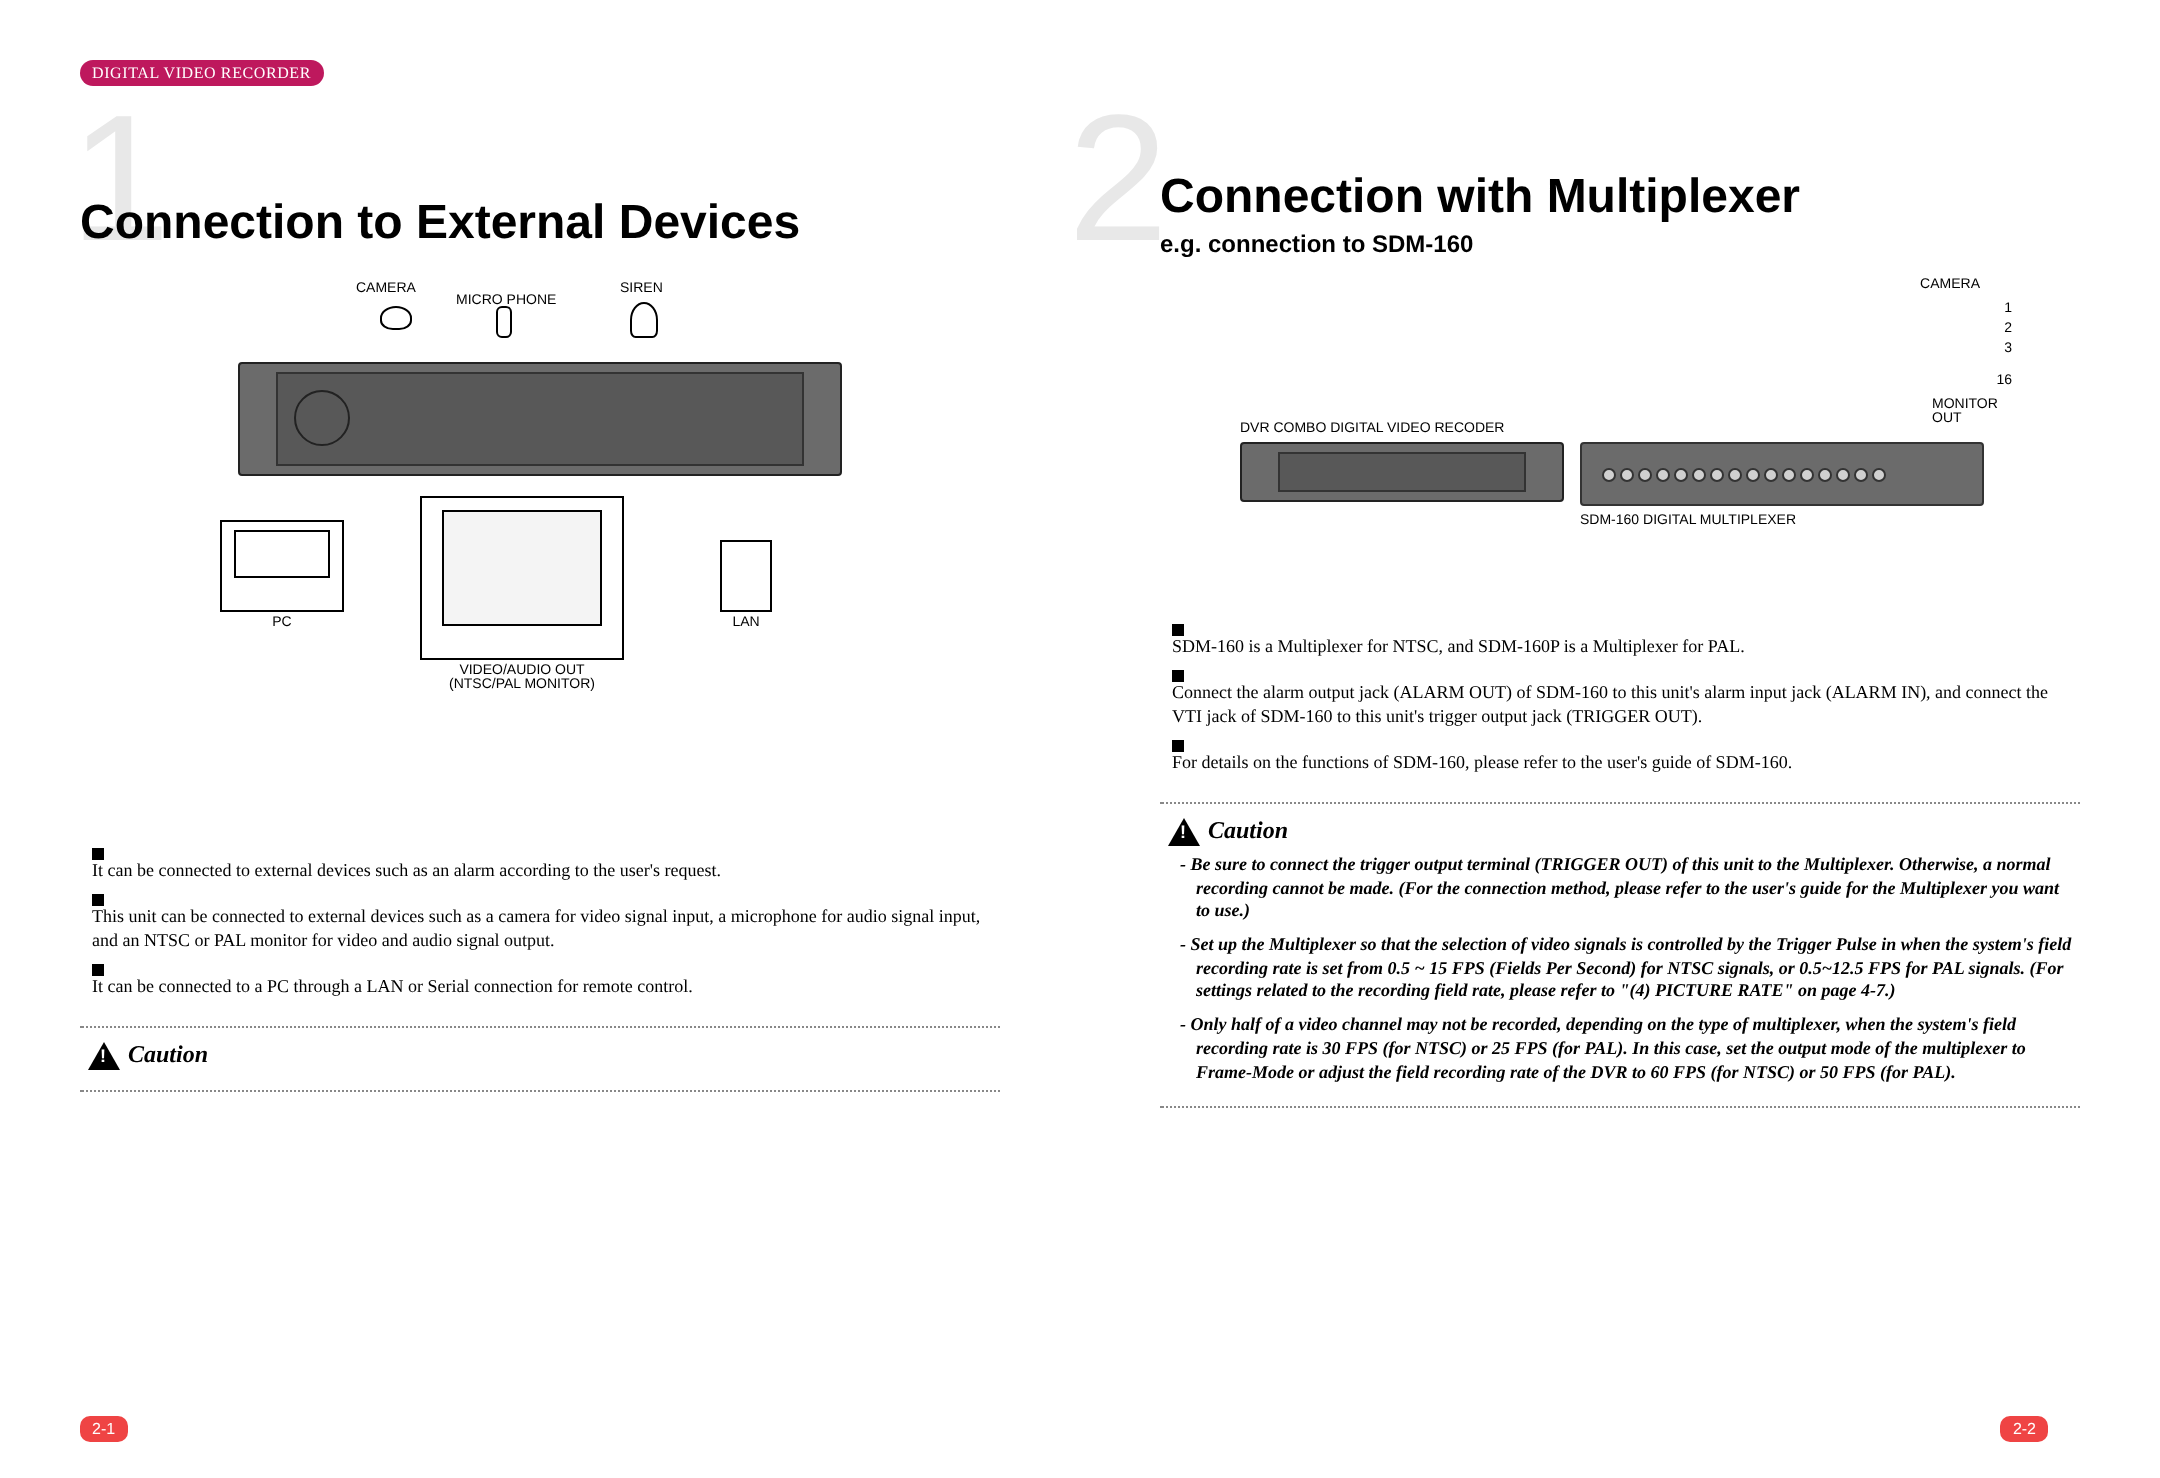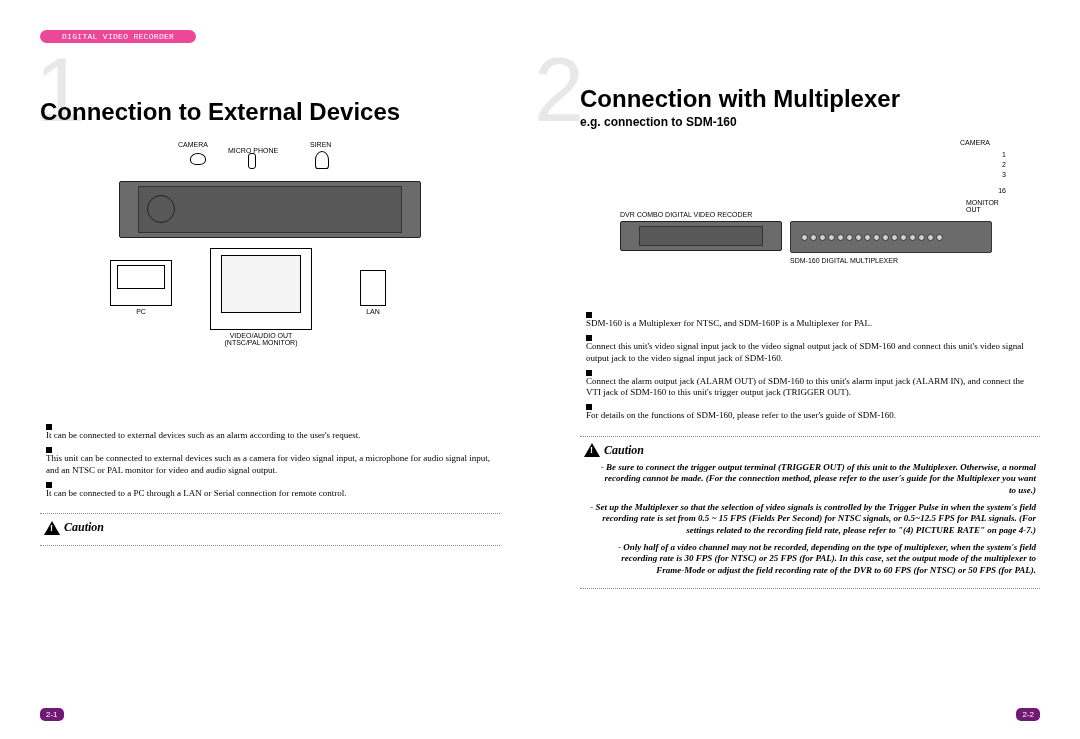--- a/index.html
+++ b/index.html
@@ -17,28 +17,27 @@
     display: flex;
     height: 100%;
   }
   .col {
     width: 50%;
     padding: 30px 40px 20px 40px;
     box-sizing: border-box;
     position: relative;
   }
   .header-badge {
-    background: #ec4899;
+    background: #be185d;
     color: #fff;
     font-size: 8px;
-    padding: 2px 22px;
+    padding: 2px 6px;
     border-radius: 7px;
     display: inline-block;
     letter-spacing: 0.3px;
-    font-family: Liberation Mono, monospace;
   }
   .big-num {
     font-family: Arial, sans-serif;
     font-size: 90px;
     color: #e8e8e8;
     font-weight: 300;
     position: absolute;
     left: 35px;
     top: 45px;
     line-height: 1;
@@ -93,35 +92,35 @@
     content: "!";
     color: #fff;
     position: absolute;
     left: -2px;
     top: 2px;
     font-size: 9px;
     font-weight: bold;
     font-style: normal;
     font-family: Arial;
   }
-  .caution-body { font-style: italic; font-weight: bold; padding-left: 14px; line-height: 1.3; text-indent: -8px; text-align: right; }
+  .caution-body { font-style: italic; font-weight: bold; padding-left: 14px; line-height: 1.3; text-indent: -8px; }
   .caution-body .item { margin-bottom: 5px; }
   .pagenum {
     position: absolute;
     bottom: 18px;
-    background: #701a75;
+    background: #ef4444;
     color: #fff;
     font-size: 8px;
     font-family: Arial;
     padding: 2px 6px;
     border-radius: 5px;
     text-align: right;
   }
   .pagenum.left { left: 40px; }
-  .pagenum.right { right: 40px; }
+  .pagenum.right { right: 56px; }
 
   
   .dlabel { position: absolute; font-size: 7px; font-family: Arial; }
 
   
   .rack {
     width: 300px; height: 55px; background: #6b6b6b;
     border: 1px solid #222; border-radius: 2px;
     margin: 0 auto; position: relative;
   }
@@ -262,24 +261,20 @@
       <span class="dlabel" style="left:170px; top:118px;">SDM-160 DIGITAL MULTIPLEXER</span>
     </div>
 
     <div class="bullets">
       <div class="row">
           <span class="sq"></span>
           <span>SDM-160 is a Multiplexer for NTSC, and SDM-160P is a Multiplexer for PAL.</span>
         </div>
       <div class="row">
           <span class="sq"></span>
-          <span>Connect this unit's video signal input jack to the video signal output jack of SDM-160 and connect this unit's video signal output jack to the video signal input jack of SDM-160.</span>
-        </div>
-      <div class="row">
-          <span class="sq"></span>
           <span>Connect the alarm output jack (ALARM OUT) of SDM-160 to this unit's alarm input jack (ALARM IN), and connect the VTI jack of SDM-160 to this unit's trigger output jack (TRIGGER OUT).</span>
         </div>
       <div class="row">
           <span class="sq"></span>
           <span>For details on the functions of SDM-160, please refer to the user's guide of SDM-160.</span>
         </div>
     </div>
 
     <div class="caution-box">
       <div class="caution-head">

